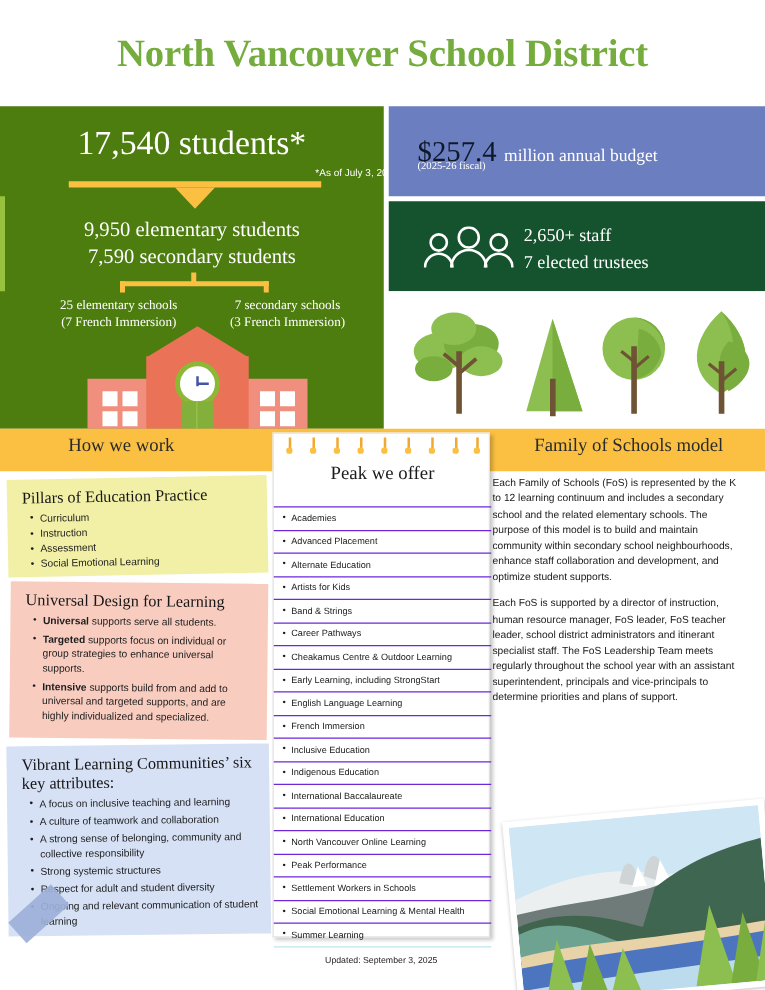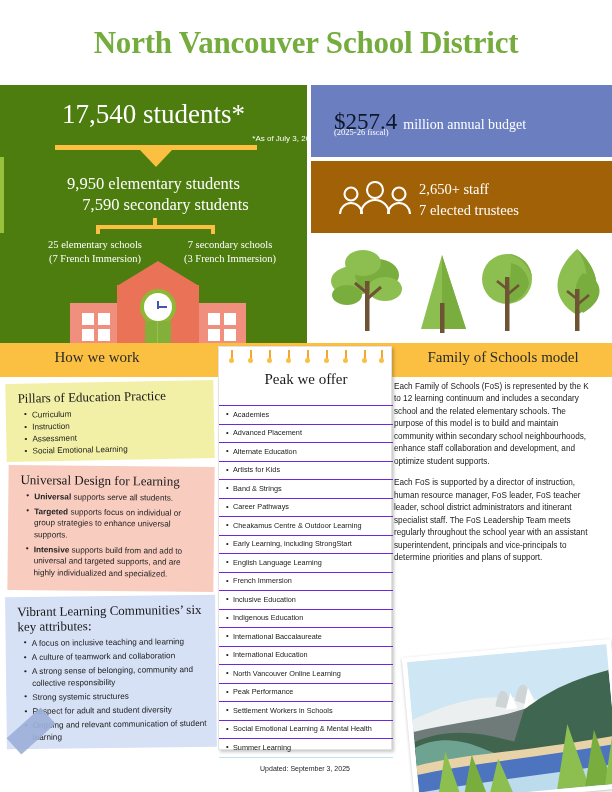--- a/index.html
+++ b/index.html
@@ -42,21 +42,21 @@
   .divider-tri {
     position: absolute; left: 140px; top: 65px; width: 0; height: 0;
     border-left: 16px solid transparent; border-right: 16px solid transparent;
     border-top: 17px solid #fbc041;
   }
   .stat-line {
     position: absolute; left: 0; width: 307px; text-align: center;
     font-family: "Liberation Serif", serif; font-size: 16.5px; color: #ffffff;
   }
   .stat-line.l1 { top: 89px; }
-  .stat-line.l2 { top: 110px; margin-left: 12px; }
+  .stat-line.l2 { top: 110px; }
 
   .bracket {
     position: absolute; left: 96px; top: 133px; width: 119px; height: 14px;
   }
   .bracket .stem { position: absolute; left: 57px; top: 0; width: 4px; height: 8px; background: #fbc041; }
   .bracket .bar  { position: absolute; left: 0; top: 7px; width: 119px; height: 4px; background: #fbc041; }
   .bracket .dl   { position: absolute; left: 0; top: 7px; width: 4px; height: 9px; background: #fbc041; }
   .bracket .dr   { position: absolute; right: 0; top: 7px; width: 4px; height: 9px; background: #fbc041; }
 
   .schools-col {
@@ -83,21 +83,21 @@
   .sch-door  { position: absolute; left: 145px; top: 48px; width: 26px; height: 22px; background: #82b03a; }
   .sch-door-line { position: absolute; left: 157px; top: 48px; width: 1px; height: 22px; background: #9ac14f; }
   .win { position: absolute; width: 12px; height: 12px; background: #ffffff; }
 
   .blue-top {
     position: absolute; left: 311px; top: 85px; width: 301px; height: 72px;
     background: #6b7fc0;
   }
   .blue-bot {
     position: absolute; left: 311px; top: 161px; width: 301px; height: 72px;
-    background: #a16207;
+    background: #14532d;
   }
   .budget-row { position: absolute; left: 23px; top: 13px; }
   .budget-amt {
     font-family: "Liberation Serif", serif; font-size: 23px; color: #0f172a;
     display: inline-block; vertical-align: baseline; margin-top: 11px;
   }
   .budget-unit {
     font-family: "Liberation Serif", serif; font-size: 14px; color: #ffffff;
     display: inline-block; vertical-align: baseline; margin-left: 6px;
   }

